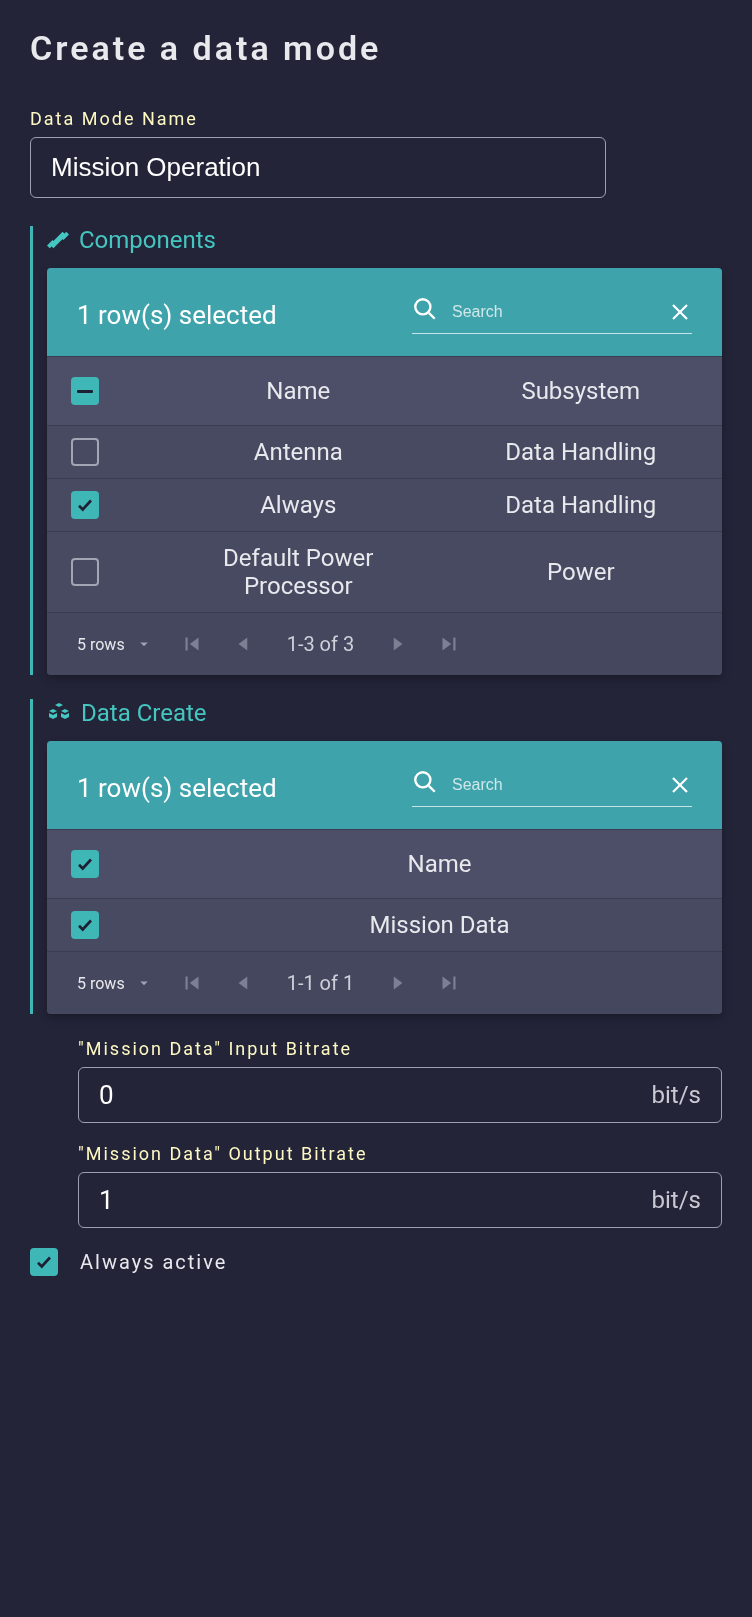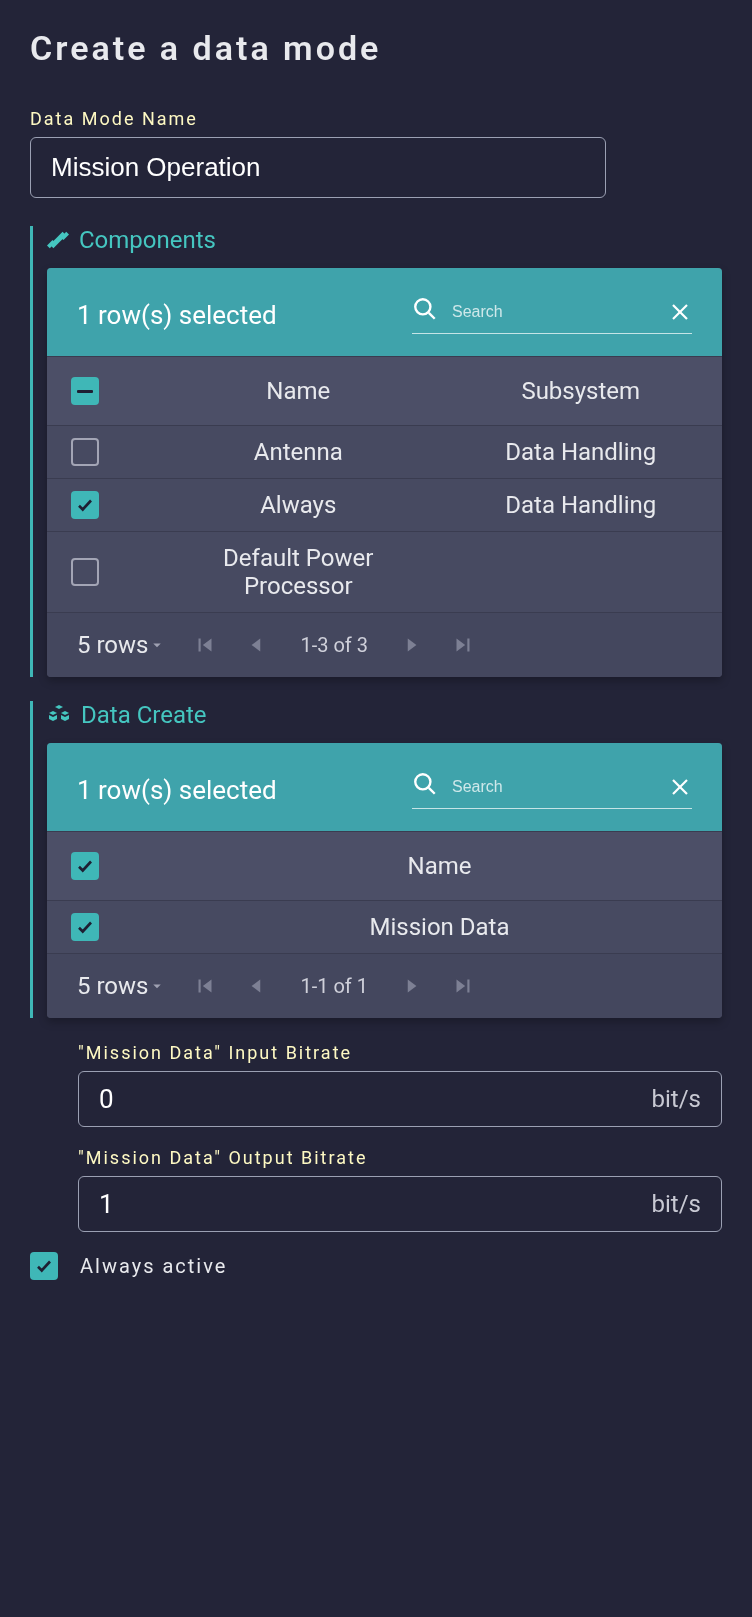--- a/index.html
+++ b/index.html
@@ -123,21 +123,21 @@
   .cbx.indet { background:#3fb7b7; }
   .cbx.indet::after { content:""; width:16px; height:3px; background:#1e2033; border-radius:1px; }
   .tfoot {
     background:#44475e;
     display:flex;
     align-items:center;
     gap:26px;
     padding: 18px 30px;
     border-top:1px solid #3a3c50;
   }
-  .rows-sel { display:flex; align-items:center; font-size:24px; color:#e8e9ed; }
+  .rows-sel { display:flex; align-items:center; gap:10px; font-size:16px; color:#e8e9ed; }
   .pager-btn { color:#7d8094; display:inline-flex; cursor:pointer; }
   .range-text { font-size:20px; color:#cfd0da; margin:0 4px; }
   .bitrate-block { margin: 16px 0 20px 48px; }
   .always-row {
     display:flex; align-items:center; gap:22px;
     margin-top: 18px;
     font-size:20px; letter-spacing:2px;
   }
 </style>
 </head>
@@ -202,20 +202,21 @@
           </span>
         </div>
       <div class="td">Always</div>
       <div class="td">Data Handling</div>
     </div>
     <div class="trow">
       <div class="td">
           <span class="cbx empty"></span>
         </div>
       <div class="td">Default Power Processor</div>
+      <div class="td">Power</div>
     </div>
     <div class="tfoot">
       <span class="rows-sel">
         <span>5 rows</span>
         <svg width="18" height="18" viewBox="0 0 24 24" fill="#9fa1b2">
             <path d="M7 10l5 5 5-5z"></path>
           </svg>
       </span>
       <span class="pager-btn">
           <svg width="26" height="26" viewBox="0 0 24 24" fill="#7d8094">

